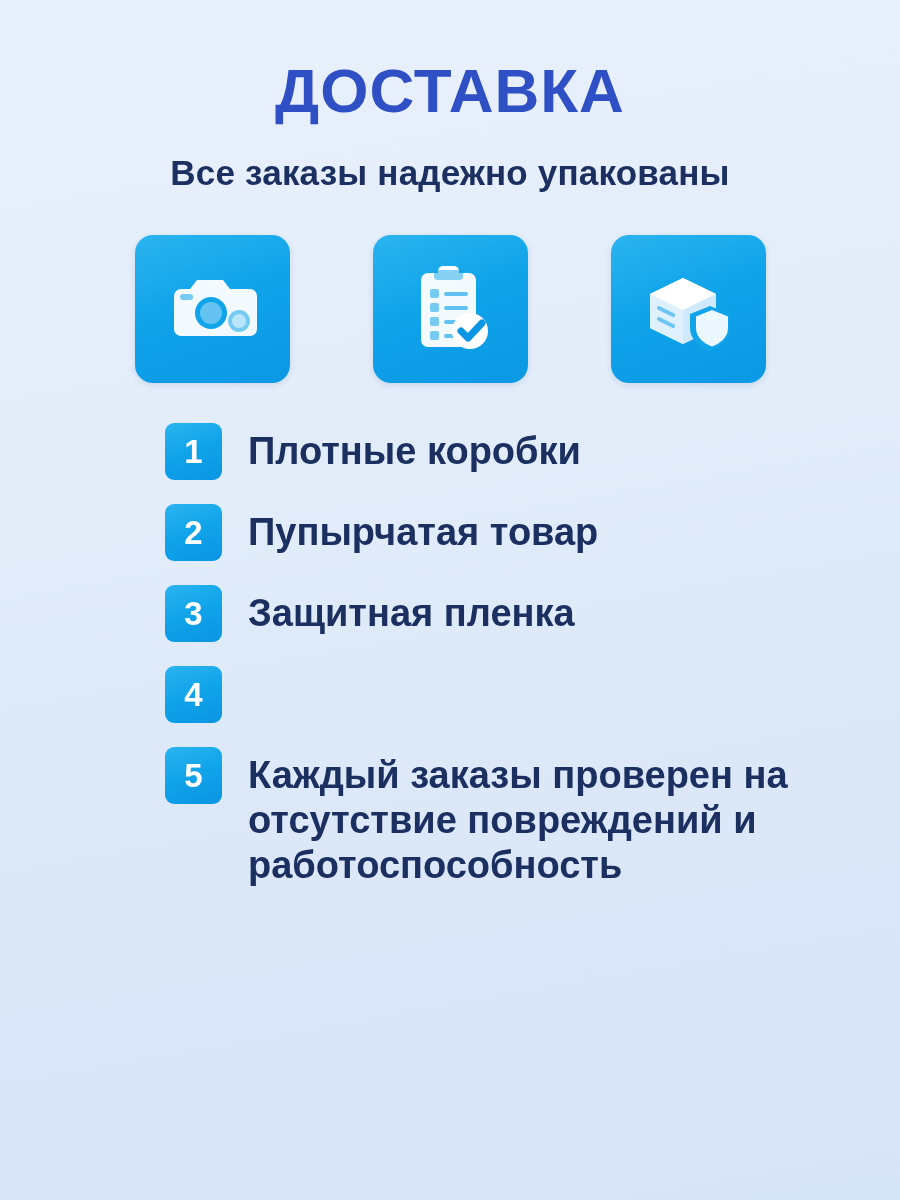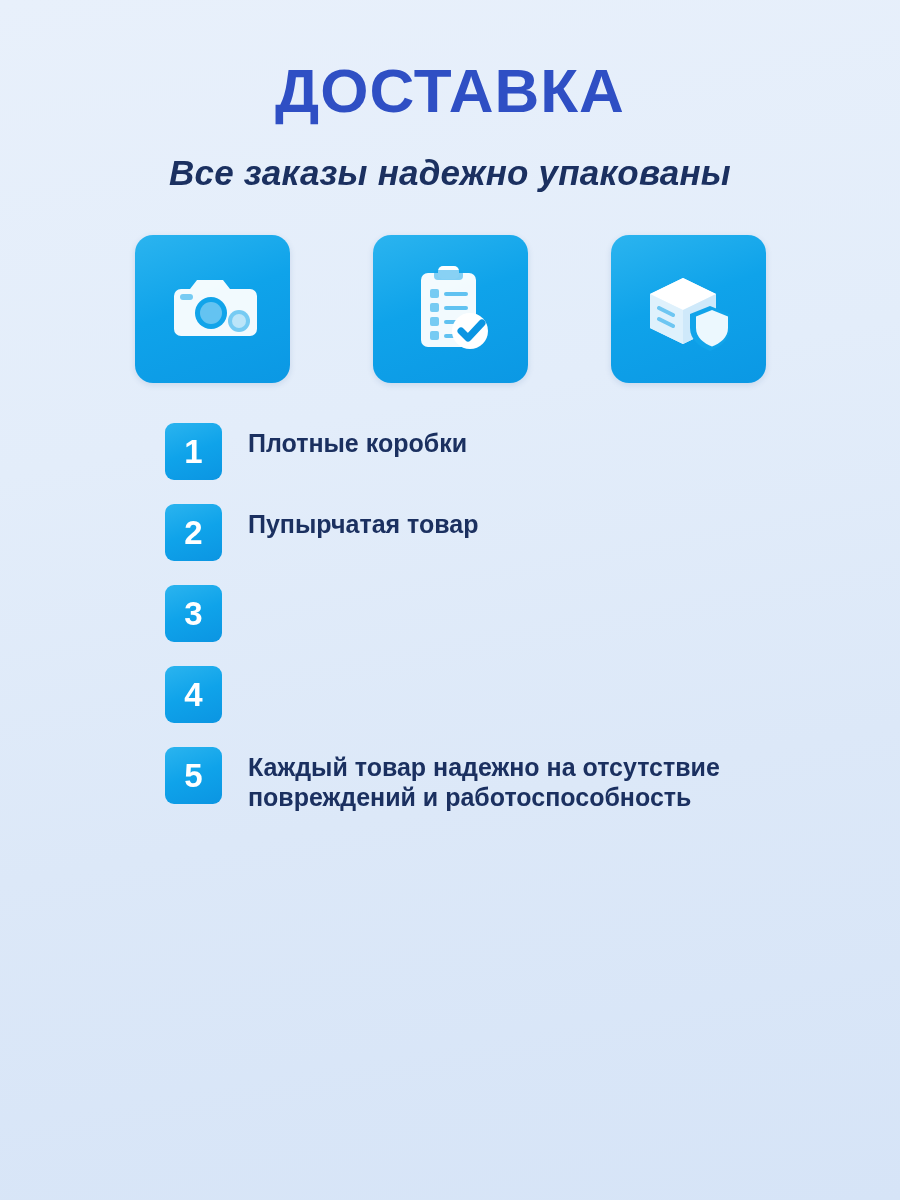--- a/index.html
+++ b/index.html
@@ -34,21 +34,20 @@
     line-height: 1.05;
   }
 
   .subtitle {
     margin-top: 30px;
     font-size: 35px;
     font-weight: bold;
     color: #1b3060;
     text-align: center;
     letter-spacing: 0.2px;
-    font-style: italic;
   }
 
   .icons-row {
     margin-top: 42px;
     display: flex;
     justify-content: center;
     gap: 83px;
   }
 
   .icon-tile {
@@ -90,21 +89,21 @@
     color: #ffffff;
     font-size: 33px;
     font-weight: bold;
     display: flex;
     align-items: center;
     justify-content: center;
     line-height: 1;
   }
 
   .item-text {
-    font-size: 25px;
+    font-size: 38px;
     font-weight: bold;
     color: #1b3060;
     line-height: 1.17;
     padding-top: 6px;
     max-width: 640px;
   }
 
   .item-last .item-text {
     line-height: 1.18;
   }
@@ -181,26 +180,27 @@
       <div class="item-text">Плотные коробки</div>
     </div>
 
     <div class="list-item">
       <div class="num-badge">2</div>
       <div class="item-text">Пупырчатая товар</div>
     </div>
 
     <div class="list-item">
       <div class="num-badge">3</div>
+      <div class="item-text">Защитная пленка</div>
     </div>
 
     <div class="list-item">
       <div class="num-badge">4</div>
     </div>
 
     <div class="list-item item-last">
       <div class="num-badge">5</div>
-      <div class="item-text">Каждый товар надежно на отсутствие повреждений и работоспособность</div>
+      <div class="item-text">Каждый заказы проверен на отсутствие повреждений и работоспособность</div>
     </div>
 
   </div>
 
 </div>
 
 </body></html>

